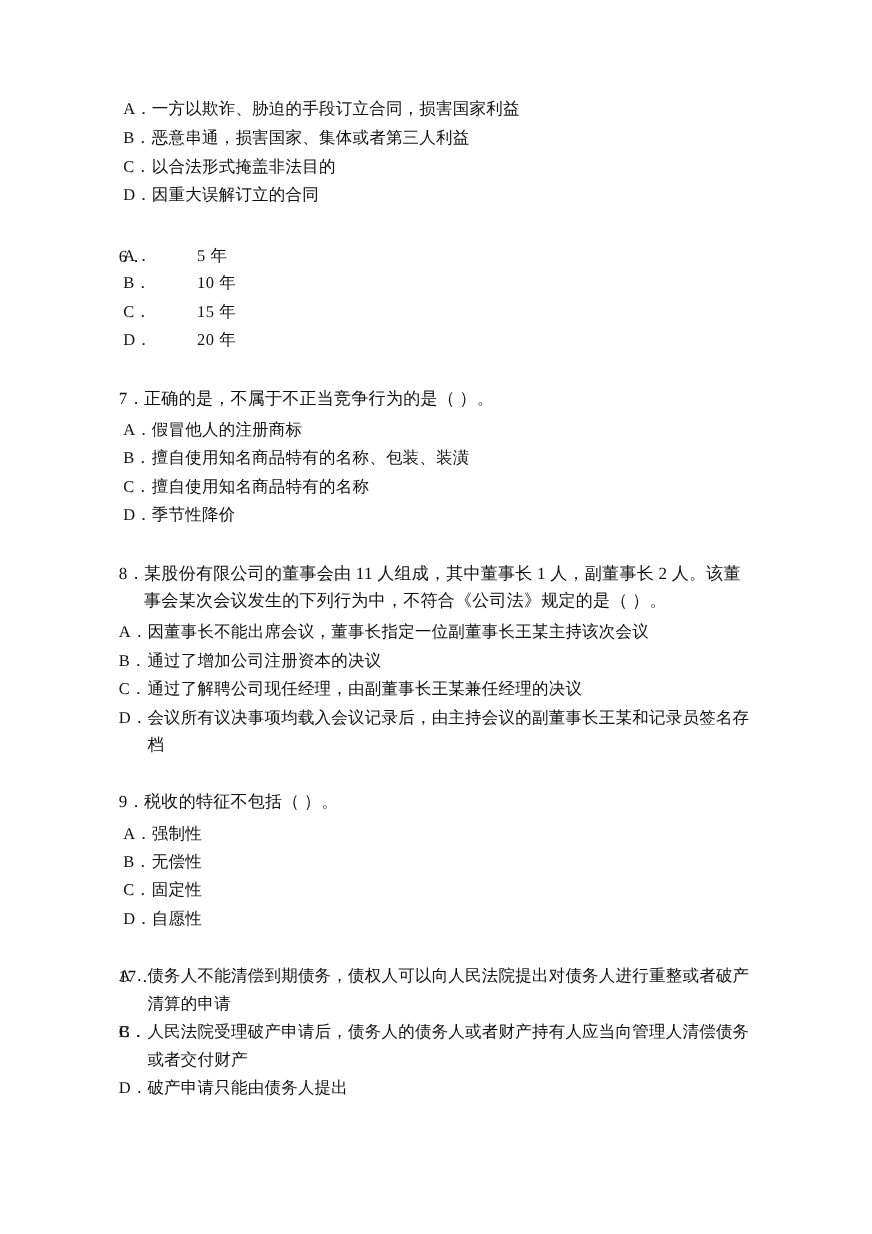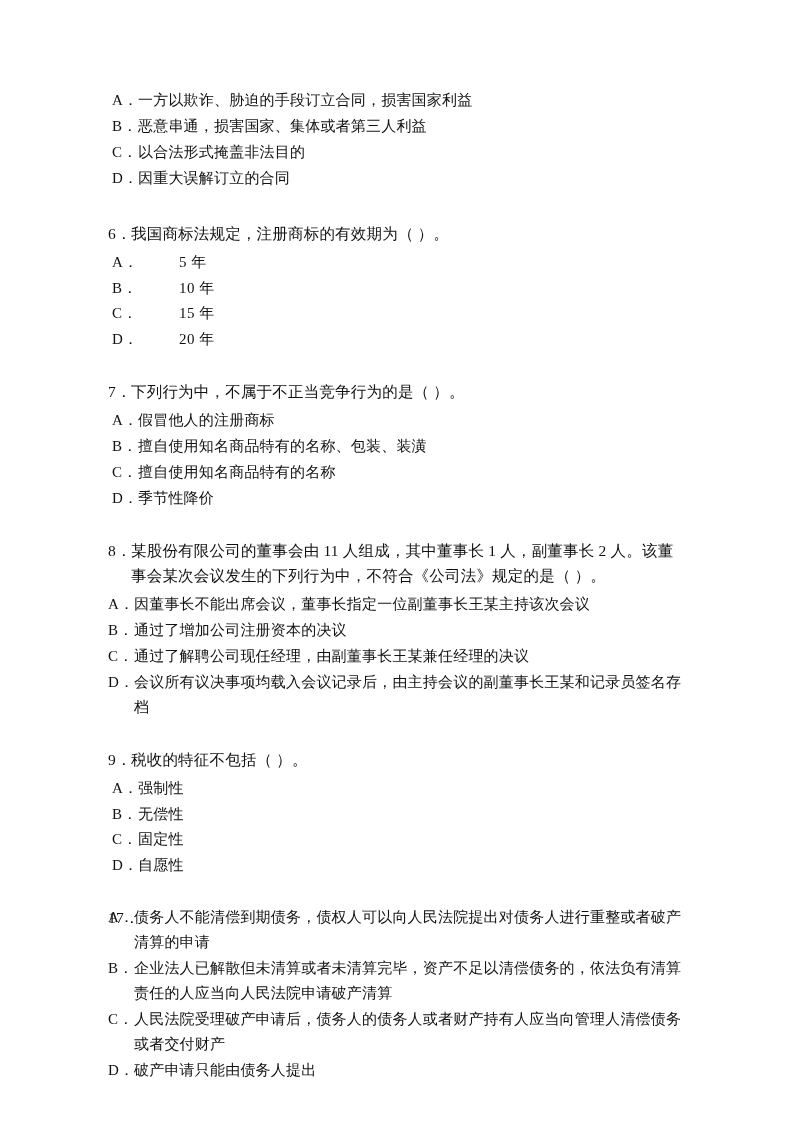--- a/index.html
+++ b/index.html
@@ -90,41 +90,41 @@
         <span class="lbl">C．</span><span>以合法形式掩盖非法目的</span>
       </li>
       <li class="opt">
         <span class="lbl">D．</span><span>因重大误解订立的合同</span>
       </li>
     </ul>
   </div>
 
   <div class="question-block">
     <p class="stem">
-      <span class="num">6．</span><span>我国商标法规定，注册商标的有效期为（  ）。</span>
+      <span class="num">6．</span>
     </p>
     <ul class="options">
       <li class="opt">
         <span class="lbl">A．</span><span class="spaced-num">5 年</span>
       </li>
       <li class="opt">
         <span class="lbl">B．</span><span class="spaced-num">10 年</span>
       </li>
       <li class="opt">
         <span class="lbl">C．</span><span class="spaced-num">15 年</span>
       </li>
       <li class="opt">
         <span class="lbl">D．</span><span class="spaced-num">20 年</span>
       </li>
     </ul>
   </div>
 
   <div class="question-block">
     <p class="stem">
-      <span class="num">7．</span><span>下列行为中，不属于不正当竞争行为的是（  ）。</span>
+      <span class="num">7．</span><span>正确的是，不属于不正当竞争行为的是（  ）。</span>
     </p>
     <ul class="options">
       <li class="opt">
         <span class="lbl">A．</span><span>假冒他人的注册商标</span>
       </li>
       <li class="opt">
         <span class="lbl">B．</span><span>擅自使用知名商品特有的名称、包装、装潢</span>
       </li>
       <li class="opt">
         <span class="lbl">C．</span><span>擅自使用知名商品特有的名称</span>
@@ -177,21 +177,21 @@
 
   <div class="question-block">
     <p class="stem">
       <span class="num">17．</span>
     </p>
     <ul class="options">
       <li class="opt narrow-indent">
         <span class="lbl">A．</span><span>债务人不能清偿到期债务，债权人可以向人民法院提出对债务人进行重整或者破产清算的申请</span>
       </li>
       <li class="opt narrow-indent">
-        <span class="lbl">B．</span><span>企业法人已解散但未清算或者未清算完毕，资产不足以清偿债务的，依法负有清算责任的人应当向人民法院申请破产清算</span>
+        <span class="lbl">B．</span>
       </li>
       <li class="opt narrow-indent">
         <span class="lbl">C．</span><span>人民法院受理破产申请后，债务人的债务人或者财产持有人应当向管理人清偿债务或者交付财产</span>
       </li>
       <li class="opt narrow-indent">
         <span class="lbl">D．</span><span>破产申请只能由债务人提出</span>
       </li>
     </ul>
   </div>
 

